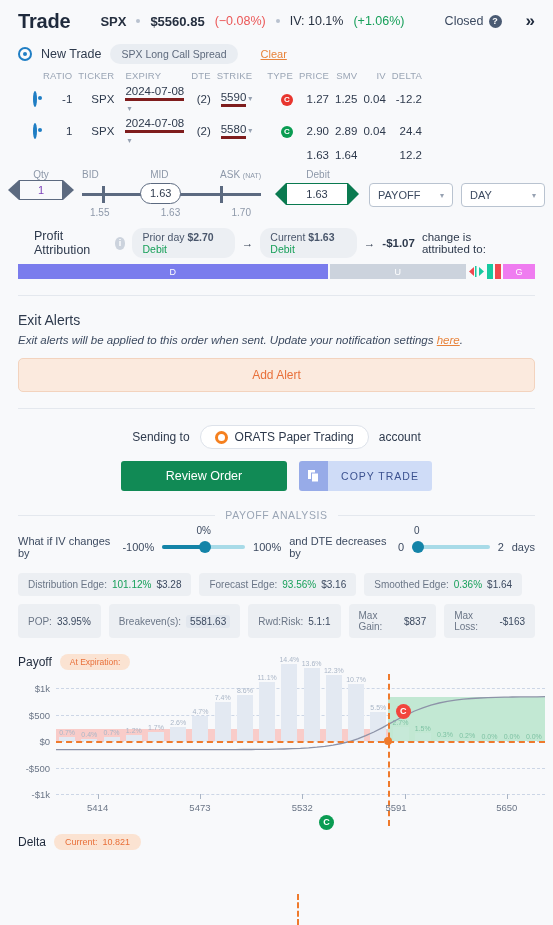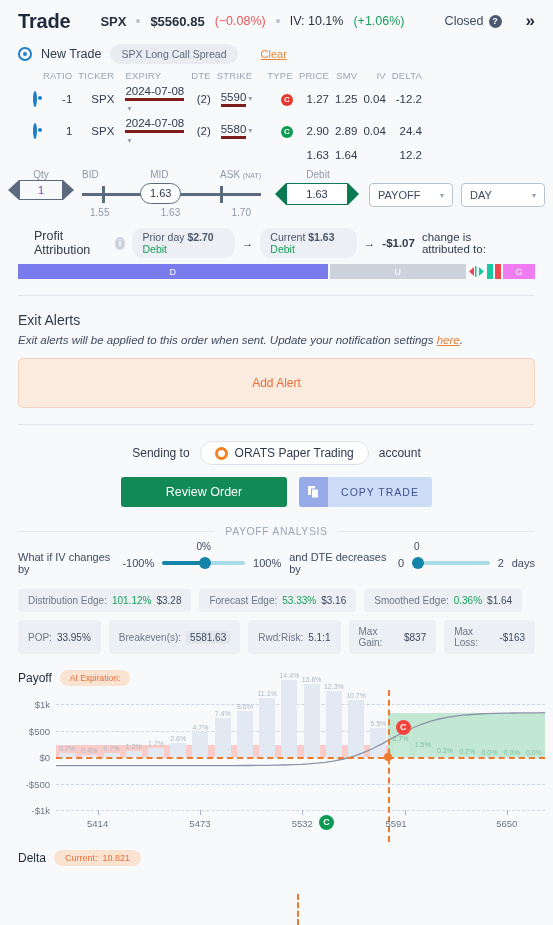--- a/index.html
+++ b/index.html
@@ -90,21 +90,21 @@
   .seg-g { background:#ef7cf0; color:#fff; font-size:9px; display:flex;align-items:center;justify-content:center;
            width:32px;}
 
   hr.sep { border:0; border-top:1px solid #e4e8ee; margin:16px 18px; }
 
   
   .sect-title { font-size:14px; color:#2e3a4d; padding:0 18px; }
   .sect-sub { font-size:11.5px; font-style:italic; color:#3c4a60; padding:6px 18px 0; }
   .here { color:#e8833a; text-decoration:underline; }
   .addalert { margin:12px 18px 0; border:1px solid #f3d3be; background:#fbeade; border-radius:5px;
-              height:50px; display:flex; align-items:center; justify-content:center;
+              height:34px; display:flex; align-items:center; justify-content:center;
               color:#e8703a; font-size:12px; }
 
   
   .sendrow { display:flex; align-items:center; justify-content:center; gap:10px; font-size:12px;
              color:#2e3a4d; margin-top:16px; }
   .acct-pill { background:#fff; border:1px solid #dde2ea; border-radius:14px; padding:4px 14px;
                display:flex; align-items:center; gap:7px; font-size:12px; }
   .orats { width:13px;height:13px;border-radius:50%;border:3px solid #f5801f; }
   .btnrow { display:flex; justify-content:center; gap:12px; margin-top:12px; }
   .review { background:#118a55; color:#fff; width:166px; height:30px; border-radius:3px;
@@ -385,21 +385,21 @@
 </div>
 
 <div class="stats">
   <div class="stat">
     <span>Distribution Edge:</span>
       <span class="st-g">101.12%</span>
       <b>$3.28</b>
   </div>
   <div class="stat">
     <span>Forecast Edge:</span>
-      <span class="st-g">53.33%</span>
+      <span class="st-g">93.56%</span>
       <b>$3.16</b>
   </div>
   <div class="stat">
     <span>Smoothed Edge:</span>
       <span class="st-g">0.36%</span>
       <b>$1.64</b>
   </div>
 </div>
 <div class="stats" style="margin-top:8px">
   <div class="stat">

